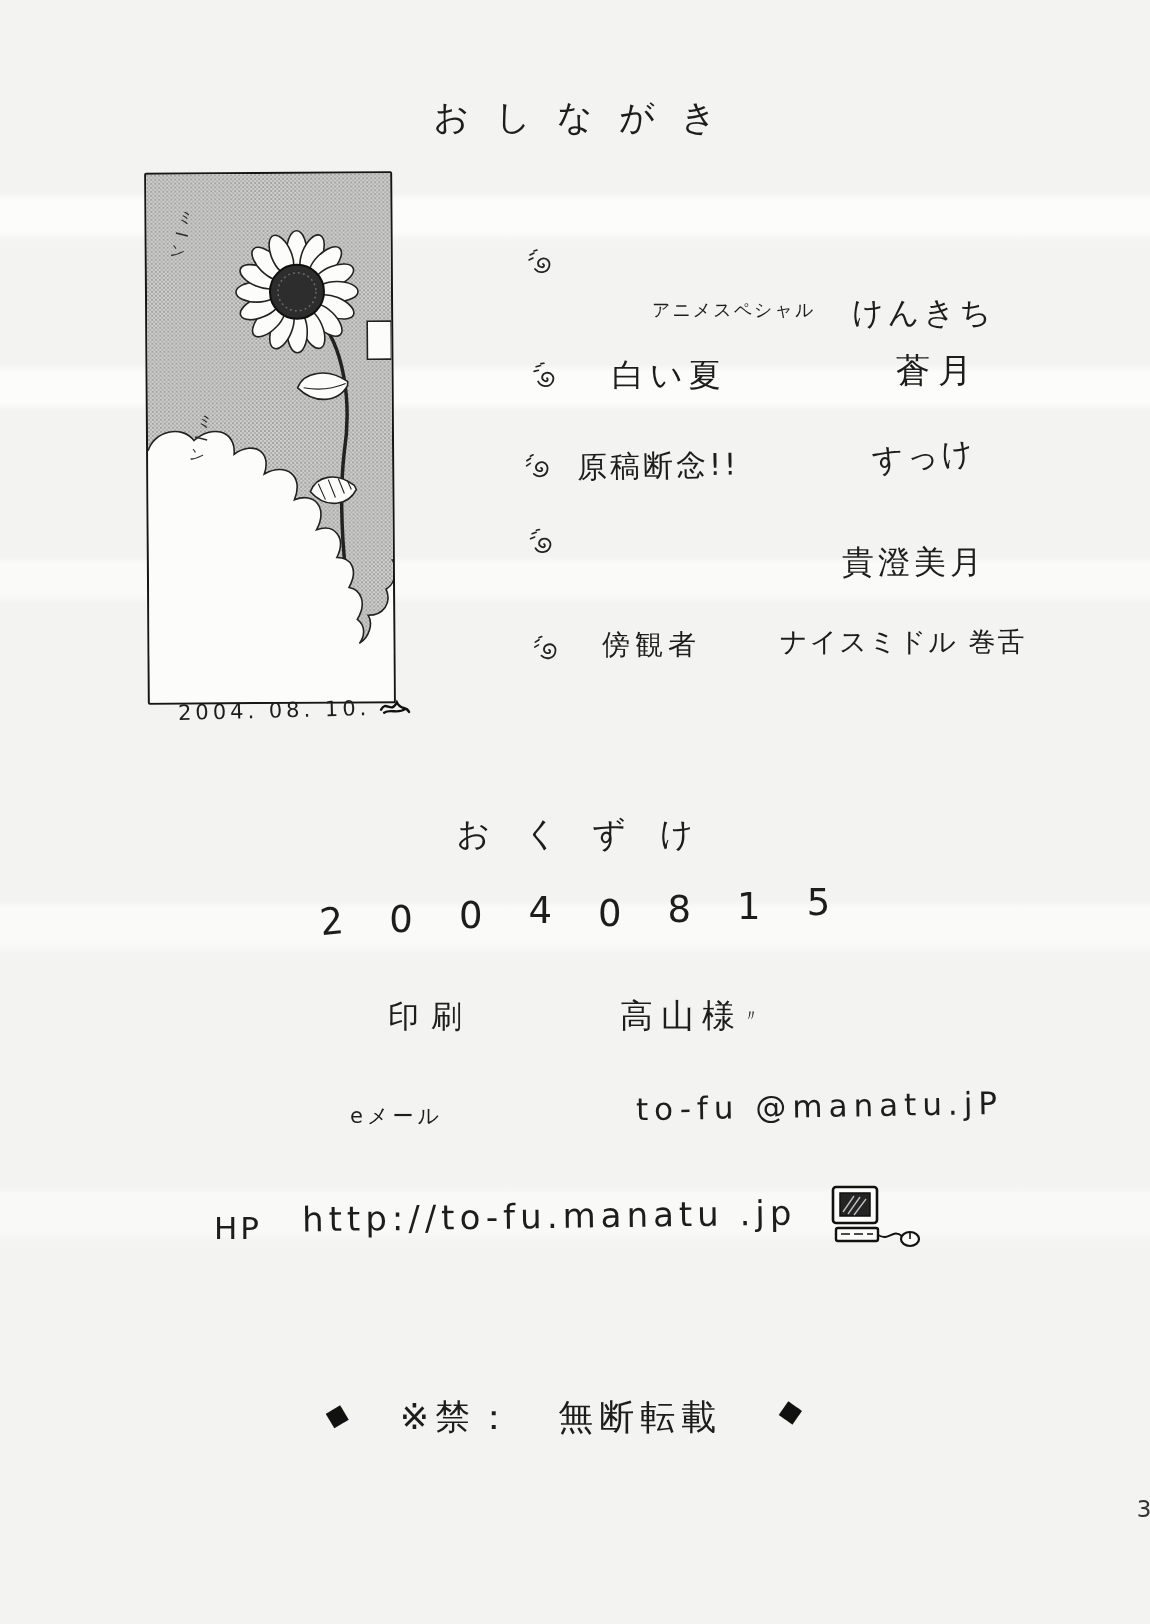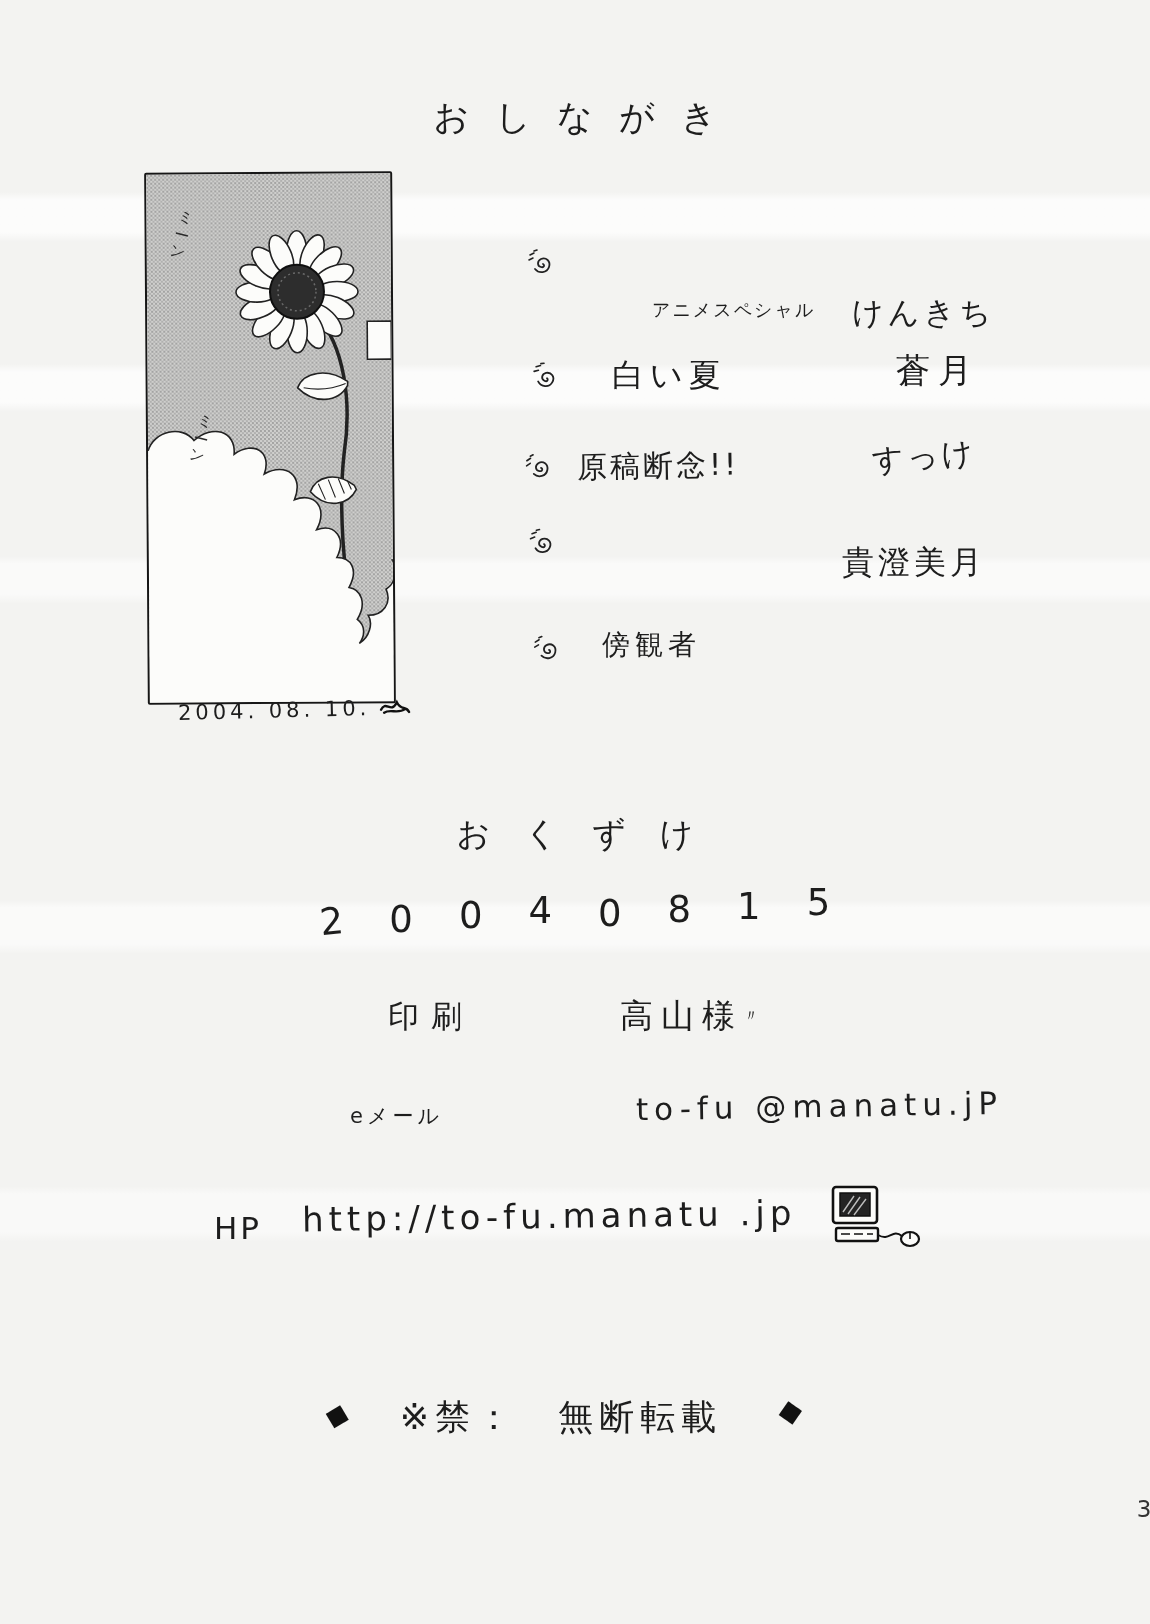--- a/index.html
+++ b/index.html
@@ -200,20 +200,21 @@
 
   <div class="hw mi2t">白い夏</div>
   <div class="hw mi2a">蒼月</div>
 
   <div class="hw mi3t">原稿断念!!</div>
   <div class="hw mi3a">すっけ</div>
 
   <div class="hw mi4a">貴澄美月</div>
 
   <div class="hw mi5t">傍観者</div>
+  <div class="hw mi5a">ナイスミドル 巻舌</div>
 
   <div class="hw colo-head">おくずけ</div>
 
   <div class="hw colo-date">
     <span>2</span>
     <span>0</span>
     <span>0</span>
     <span>4</span>
     <span>0</span>
     <span>8</span>

